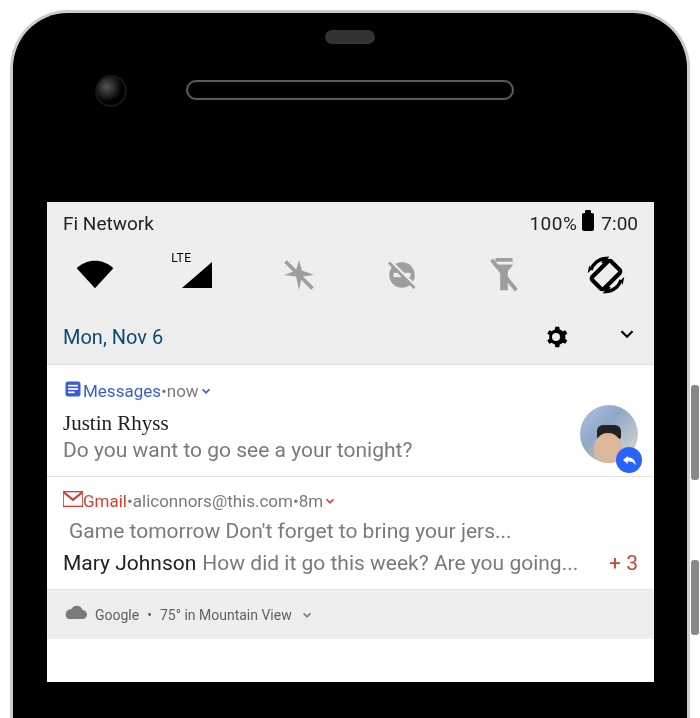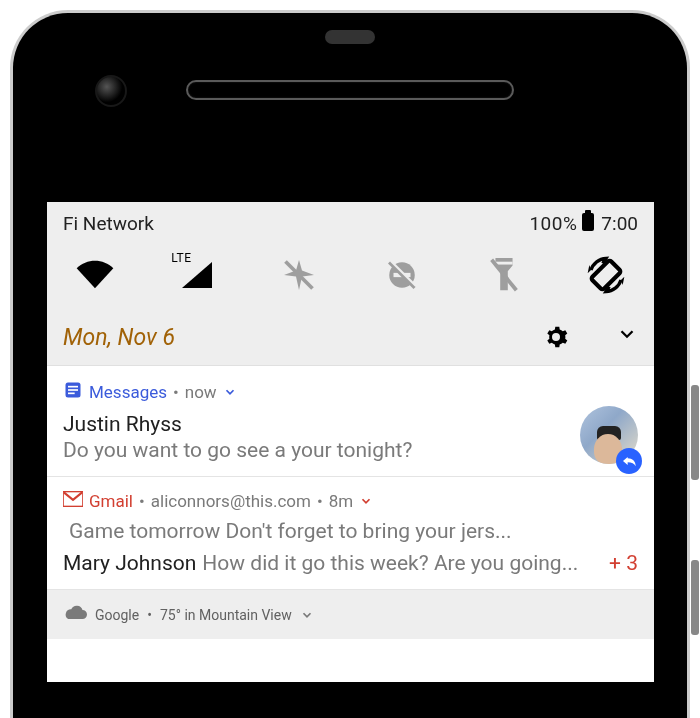--- a/index.html
+++ b/index.html
@@ -86,45 +86,43 @@
     align-items: center;
     padding: 12px 24px 18px 24px;
   }
   .qs-icon { width: 48px; height: 40px; display:flex; align-items:center; justify-content:center; }
   .qs-icon svg { display:block; }
   
   .date-row {
     display: flex;
     align-items: center;
     padding: 10px 16px 14px 16px;
-    color: #a16207;
-    font-size: 23px;
-    font-style: italic;
+    color: #0c4a6e;
+    font-size: 20px;
   }
   .date-row .spacer { flex:1; }
   .gear { margin-right: 48px; display:flex; }
   
   .notif {
     background: #fff;
     border-bottom: 1px solid #e4e4e4;
     padding: 14px 16px 14px 16px;
     position: relative;
   }
   .notif-head {
     display: flex;
     align-items: center;
     font-size: 17px;
-    gap: 6px;
   }
   .notif-head .app { font-weight: 400; }
   .notif-head .meta { color: #7a7a7a; }
   .chev { display:inline-flex; align-items:center; }
   .msg-color { color: #3b5bdb; }
   .gmail-color { color: #d23f31; }
-  .notif-title { font-size: 21px; color: #212121; margin-top: 8px; }
+  .notif-title { font-size: 21px; color: #212121; margin-top: 8px; font-family: Liberation Serif, serif; }
   .notif-body { font-size: 21px; color: #7a7a7a; margin-top: 2px; }
   .avatar {
     position: absolute;
     right: 16px; top: 40px;
     width: 58px; height: 58px;
     border-radius: 50%;
     background: linear-gradient(135deg,#b0c4de 0%, #8fa8c9 40%, #e5ddc9 100%);
     overflow:hidden;
   }
   .avatar::after{

